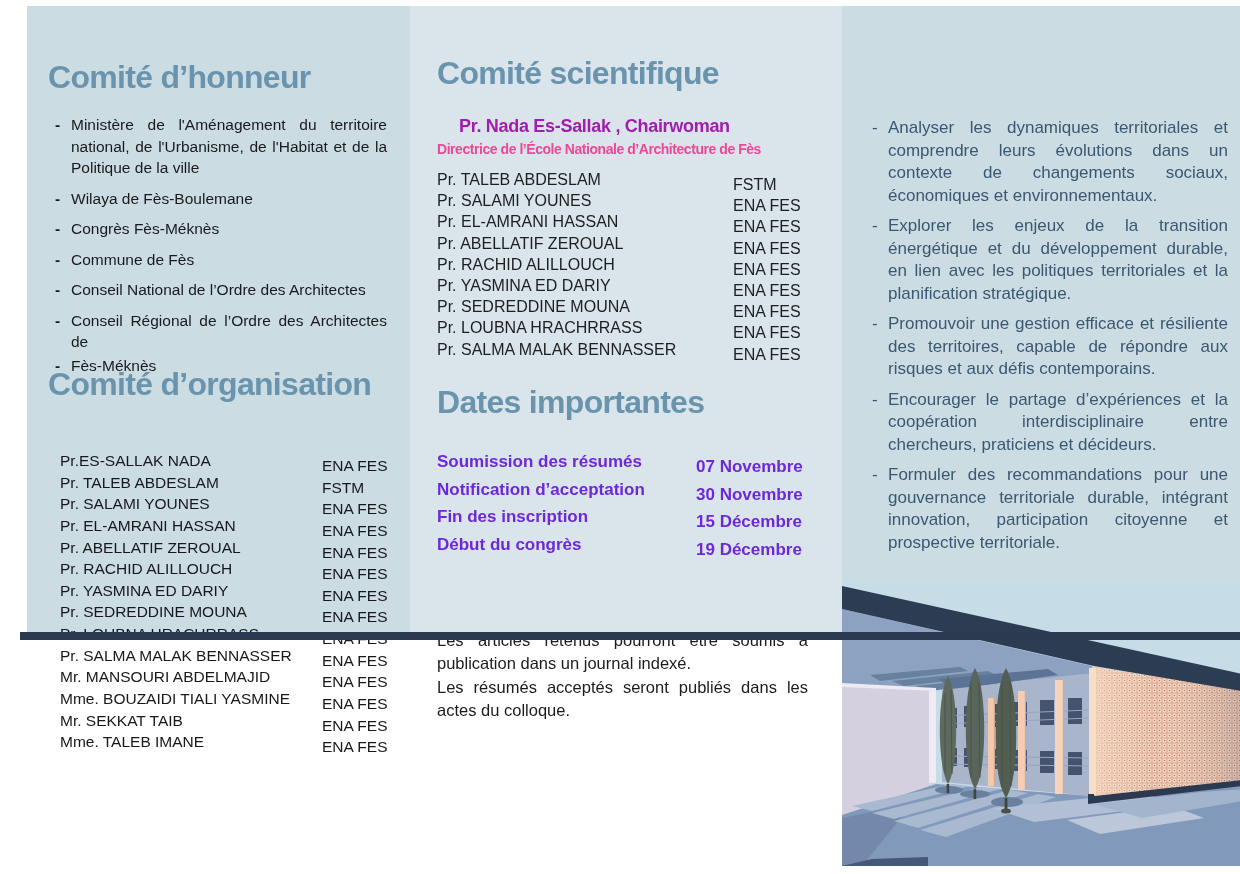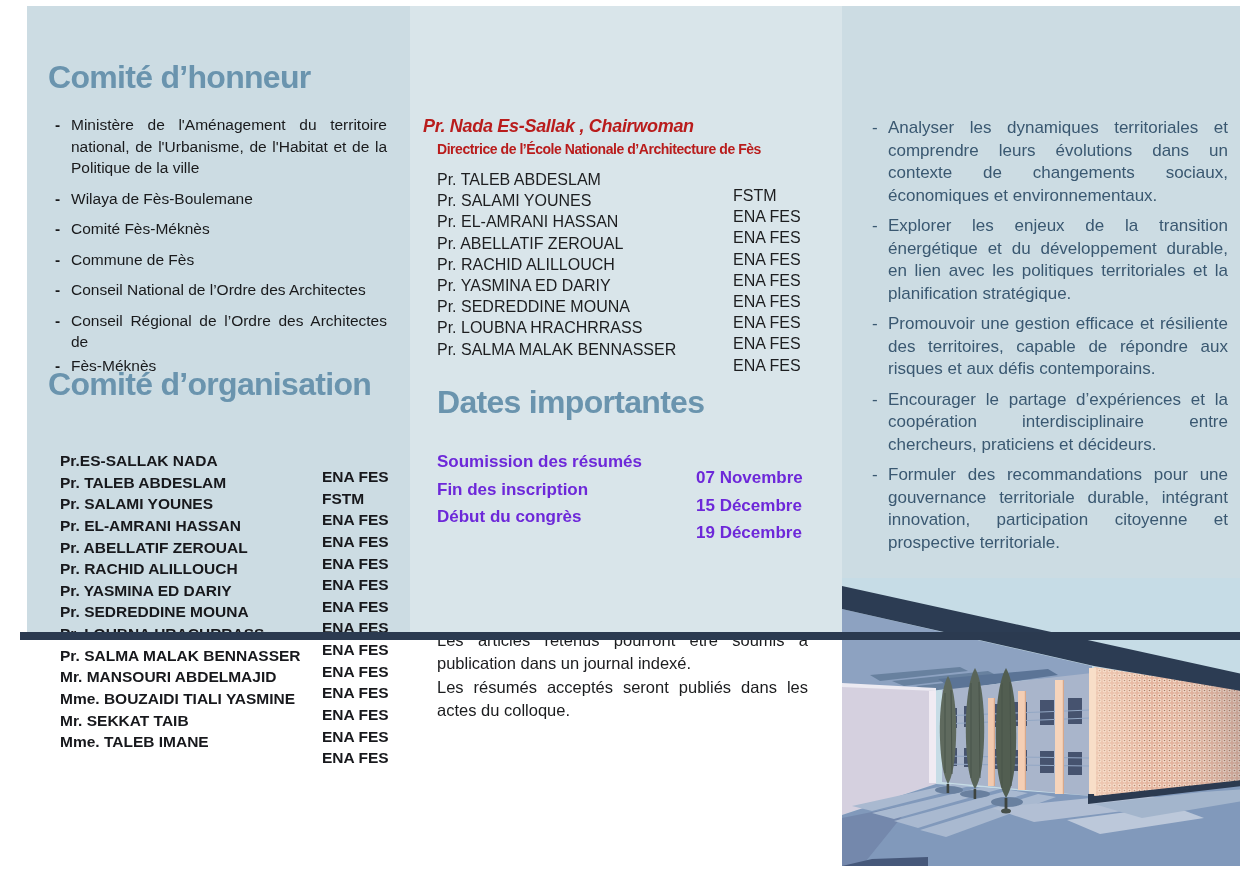--- a/index.html
+++ b/index.html
@@ -25,30 +25,30 @@
   #honneur-list{left:35px;top:114px;width:332px;font-size:15.5px;line-height:21.5px;color:#191a1c;}
   #honneur-list li{margin-bottom:9px;}
   #honneur-list li:last-child{margin-top:-7px;}
 
   #objectifs-list{left:852px;top:117px;width:356px;font-size:17px;line-height:22.5px;color:#3a5871;}
   #objectifs-list li{margin-bottom:8px;}
   #objectifs-list .dash{font-weight:normal;}
 
   .member-table{position:absolute;}
   .member-table .row{position:relative;}
-  .member-table .aff{position:absolute;top:16px;}
-  #org-table{left:40px;top:452px;width:330px;font-weight:bold;font-size:15.5px;color:#17181c;}
+  .member-table .aff{position:absolute;top:5px;}
+  #org-table{left:40px;top:452px;width:330px;font-weight:normal;font-size:15.5px;color:#17181c;}
   #org-table .row{height:21.65px;}
   #org-table .aff{left:262px;}
   #sci-table{left:417px;top:171px;width:372px;font-size:16px;color:#1d1e20;}
   #sci-table .row{height:21.2px;}
   #sci-table .aff{left:296px;}
 
-  #chair-name{position:absolute;left:403px;top:116px;font-size:18px;font-weight:bold;letter-spacing:-0.3px;color:#b91c1c;white-space:nowrap;font-style:italic;}
-  #chair-role{position:absolute;left:417px;top:141px;font-size:14px;font-weight:bold;letter-spacing:-0.45px;color:#b91c1c;white-space:nowrap;}
+  #chair-name{position:absolute;left:439px;top:116px;font-size:18px;font-weight:bold;letter-spacing:-0.3px;color:#a21caf;white-space:nowrap;}
+  #chair-role{position:absolute;left:417px;top:141px;font-size:14px;font-weight:bold;letter-spacing:-0.45px;color:#ec4899;white-space:nowrap;}
 
   #dates-table{left:417px;top:452px;width:372px;font-weight:bold;font-size:17px;color:#6d28d9;}
   #dates-table .row{height:27.7px;}
   #dates-table .aff{left:259px;}
 
   #publication-text{position:absolute;left:417px;top:629px;width:371px;font-size:16.5px;line-height:23.4px;color:#1b1c1e;}
   #publication-text p{margin:0;text-align:justify;}
 
   #render-svg{position:absolute;left:822px;top:578px;width:418px;height:288px;}
 </style>
@@ -69,21 +69,21 @@
         <span class="txt">Ministère de l'Aménagement du territoire national, de l'Urbanisme, de l'Habitat et de la Politique de la ville</span>
       </li>
 
       <li>
         <span class="dash">-</span>
         <span class="txt">Wilaya de Fès-Boulemane</span>
       </li>
 
       <li>
         <span class="dash">-</span>
-        <span class="txt">Comité Fès-Méknès</span>
+        <span class="txt">Congrès Fès-Méknès</span>
       </li>
 
       <li>
         <span class="dash">-</span>
         <span class="txt">Commune de Fès</span>
       </li>
 
       <li>
         <span class="dash">-</span>
         <span class="txt">Conseil National de l’Ordre des Architectes</span>
@@ -167,20 +167,21 @@
         <span class="nm">Mr. SEKKAT TAIB</span>
         <span class="aff">ENA FES</span>
       </div>
 
       <div class="row">
         <span class="nm">Mme. TALEB IMANE</span>
         <span class="aff">ENA FES</span>
       </div>
     </div>
 
+  <div class="h" id="h-scientifique">Comité scientifique</div>
   <div id="chair-name">Pr. Nada Es-Sallak , Chairwoman</div>
   <div id="chair-role">Directrice de l’École Nationale d’Architecture de Fès</div>
   <div class="member-table" id="sci-table">
 
       <div class="row">
         <span class="nm">Pr. TALEB ABDESLAM</span>
         <span class="aff">FSTM</span>
       </div>
 
       <div class="row">
@@ -225,20 +226,24 @@
     </div>
 
   <div class="h" id="h-dates">Dates importantes</div>
   <div class="member-table" id="dates-table">
 
       <div class="row">
         <span class="nm">Soumission des résumés</span>
         <span class="aff">07 Novembre</span>
       </div>
 
+      <div class="row">
+        <span class="nm">Notification d’acceptation</span>
+        <span class="aff">30 Novembre</span>
+      </div>
 
       <div class="row">
         <span class="nm">Fin des inscription</span>
         <span class="aff">15 Décembre</span>
       </div>
 
       <div class="row">
         <span class="nm">Début du congrès</span>
         <span class="aff">19 Décembre</span>
       </div>

